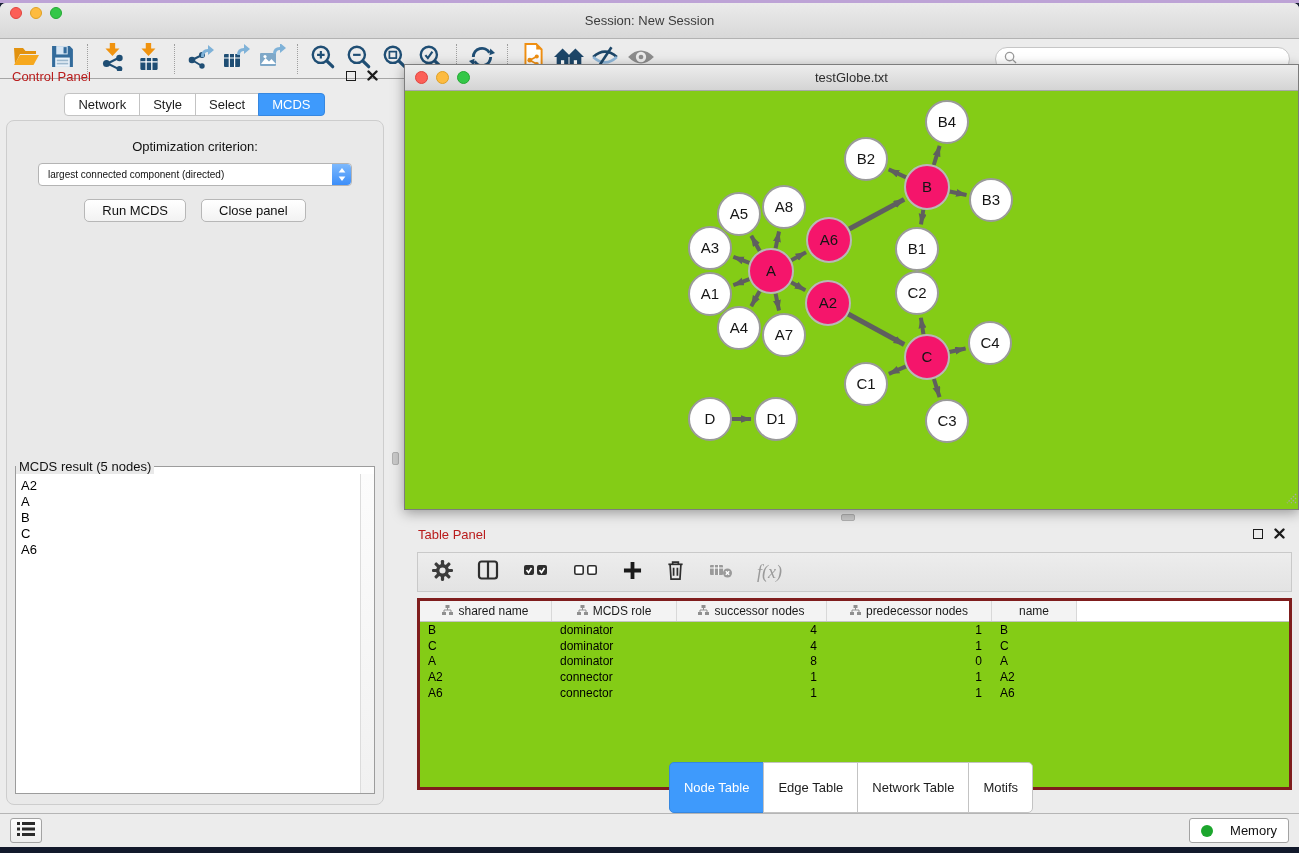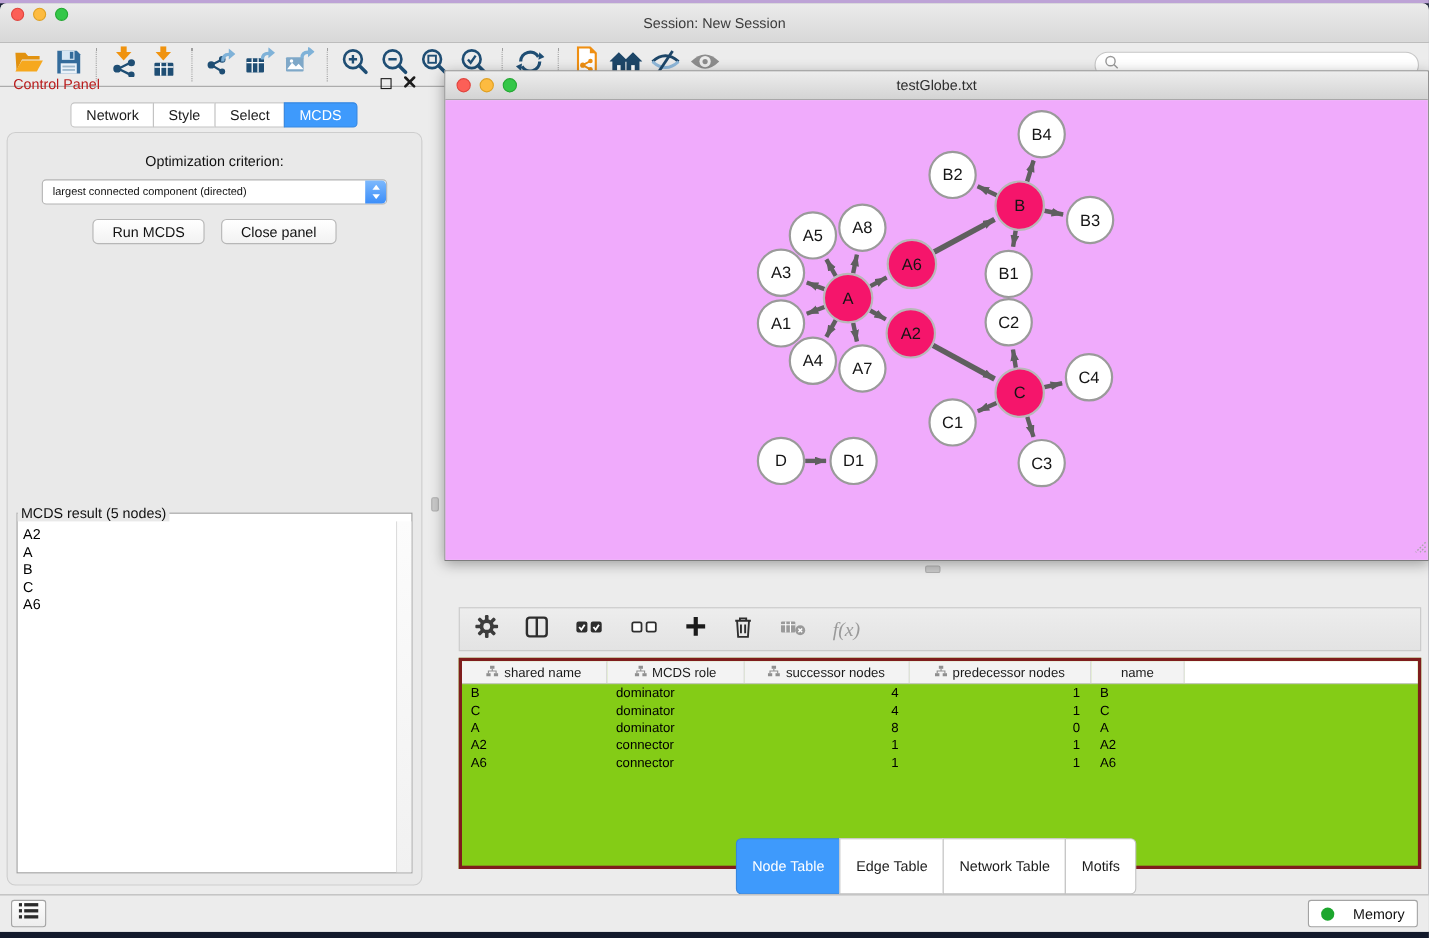--- a/index.html
+++ b/index.html
@@ -50,21 +50,21 @@
 
   .v-grip { position:absolute; left:392px; top:388px; width:7px; height:13px; background:#c9c9c9; border:1px solid #b0b0b0; border-radius:2px; }
   .h-grip { position:absolute; left:841px; top:450px; width:14px; height:7px; background:#c9c9c9; border:1px solid #b0b0b0; border-radius:2px; }
 
   
   .net-frame { position:absolute; left:404px; top:0; width:895px; height:446px; border:1px solid #7d7d7d; box-shadow:0 3px 12px rgba(0,0,0,0.35); background:#fff; }
   .net-titlebar { height:26px; background:linear-gradient(#ededed,#d4d4d4); border-bottom:1px solid #a8a8a8; position:relative; display:flex; align-items:center; justify-content:center; }
   .net-traffic { position:absolute; left:10px; top:6px; display:flex; gap:8px; }
   .light.lg { width:13px; height:13px; }
   .net-title { font-size:13px; color:#2d2d2d; }
-  .net-canvas { position:absolute; left:0; top:26px; right:0; bottom:0; background:#f0abfc;text-align:right; }
+  .net-canvas { position:absolute; left:0; top:26px; right:0; bottom:0; background:#84cc16;text-align:right; }
   .resize-grip { position:absolute; right:1px; bottom:1px; }
 
   
   .table-panel { position:absolute; left:404px; top:458px; width:895px; height:291px; }
   .tp-toolbar { position:absolute; left:13px; right:7px; top:30px; height:40px; background:linear-gradient(#ededed,#e3e3e3); border:1px solid #c9c9c9; display:flex; align-items:center; padding:0 14px; gap:24px; }
   .tp-table-wrap { position:absolute; left:13px; right:7px; top:76px; bottom:23px; background:#84cc16; border:3px solid #7f1d1d; overflow:hidden; }
   .tbl-header { display:flex; height:21px; border-bottom:1px solid #c4c4c4; }
   .tbl-th { background:#f3f3f3; border-right:1px solid #d8d8d8; display:flex; align-items:center; justify-content:center; gap:5px; font-size:12px; color:#1a1a1a; }
   .tbl-th.filler { background:#fff; border-right:none; flex:1; }
   .tbl-row { display:flex; height:15.7px; font-size:12px; color:#000; }
@@ -413,20 +413,29 @@
                 <text x="371" y="333" text-anchor="middle" font-size="15" fill="#151515">D1</text>
               </g>
             </svg>
           <span class="resize-grip"><svg width="13" height="13" viewBox="0 0 13 13">
                 <path d="M12 3 L3 12 M12 7 L7 12 M12 11 L11 12" stroke="#a8a8a8" stroke-width="1.3" stroke-dasharray="1.5 1.5" fill="none"></path>
               </svg></span>
         </div>
       </div>
 
       <div class="table-panel">
+        <div class="panel-header" style="padding:0 14px;">
+          <span class="panel-title">Table Panel</span>
+          <span class="panel-header-btns">
+            <span class="float-box"></span>
+            <span><svg width="11" height="11" viewBox="0 0 11 11">
+                  <path d="M1.5 1.5 L9.5 9.5 M9.5 1.5 L1.5 9.5" stroke="#1c1c1c" stroke-width="2.4" stroke-linecap="round"></path>
+                </svg></span>
+          </span>
+        </div>
 
         <div class="tp-toolbar">
           <span><svg width="21" height="21" viewBox="0 0 22 22">
                 <g fill="#3c3c3c">
                   <rect x="9.3" y="0" width="3.4" height="22" rx="1.2"></rect>
                   <rect x="9.3" y="0" width="3.4" height="22" rx="1.2" transform="rotate(45 11 11)"></rect>
                   <rect x="9.3" y="0" width="3.4" height="22" rx="1.2" transform="rotate(90 11 11)"></rect>
                   <rect x="9.3" y="0" width="3.4" height="22" rx="1.2" transform="rotate(135 11 11)"></rect>
                   <circle cx="11" cy="11" r="6.8"></circle>
                 </g>

